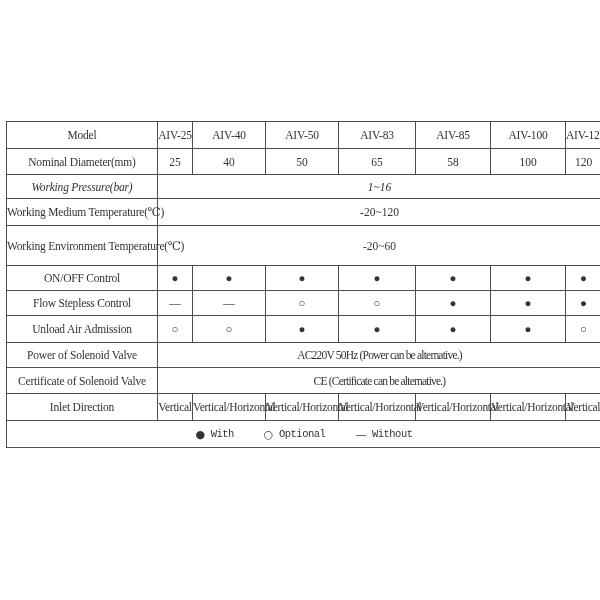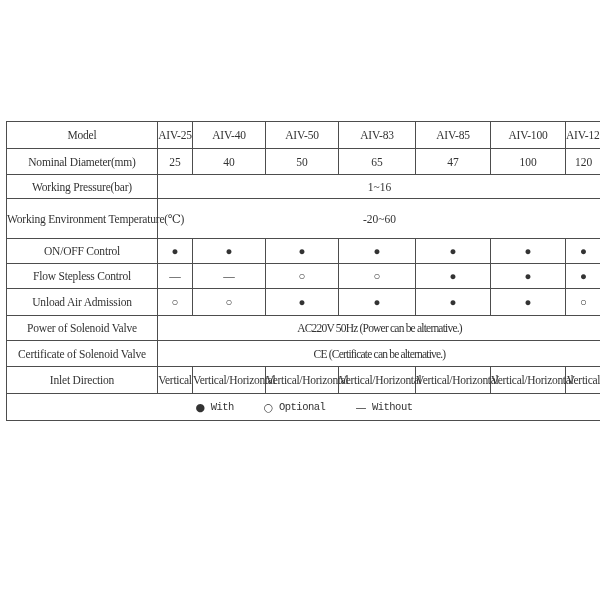--- a/index.html
+++ b/index.html
@@ -31,21 +31,21 @@
     vertical-align: middle;
     padding: 0;
     overflow: visible;
     white-space: nowrap;
     font-family: "Liberation Serif", "DejaVu Serif", serif;
     font-size: 11.5px;
   }
   
   tr.r0  { height: 27px; }
   tr.r1  { height: 26px; }
-  tr.r2  { height: 24px; }
+  tr.r2  { height: 24px; font-style: italic; }
   tr.r3  { height: 27px; }
   tr.r4  { height: 40px; }
   tr.r5  { height: 25px; }
   tr.r6  { height: 25px; }
   tr.r7  { height: 25px; }
   tr.r8  { height: 27px; }
   tr.r9  { height: 25px; }
   tr.r10 { height: 26px; }
   tr.r11 { height: 27px; }
   tr.r12 { height: 27px; }
@@ -123,30 +123,34 @@
         <td class="mdl">AIV-100</td>
         <td class="mdl">AIV-120</td>
       </tr>
 
       <tr class="r1">
         <td class="lbl">Nominal Diameter(mm)</td>
         <td class="val">25</td>
         <td class="val">40</td>
         <td class="val">50</td>
         <td class="val">65</td>
-        <td class="val">47</td>
+        <td class="val">58</td>
         <td class="val">100</td>
         <td class="val">120</td>
       </tr>
 
       <tr class="r2">
         <td class="lbl">Working Pressure(bar)</td>
         <td class="val" colspan="7">1~16</td>
       </tr>
 
+      <tr class="r3">
+        <td class="lbl">Working Medium Temperature(℃)</td>
+        <td class="val" colspan="7">-20~120</td>
+      </tr>
 
       <tr class="r4">
         <td class="lbl">Working Environment Temperature(℃)</td>
         <td class="val" colspan="7">-20~60</td>
       </tr>
 
 
       <tr class="r6">
         <td class="lbl">ON/OFF Control</td>
         <td class="sym">●</td>

